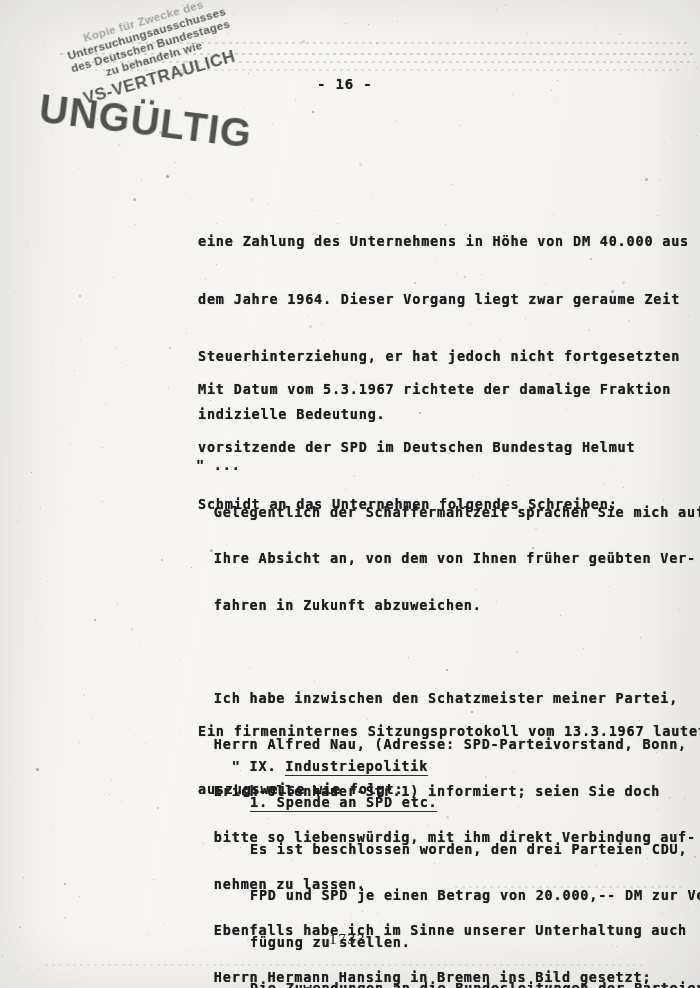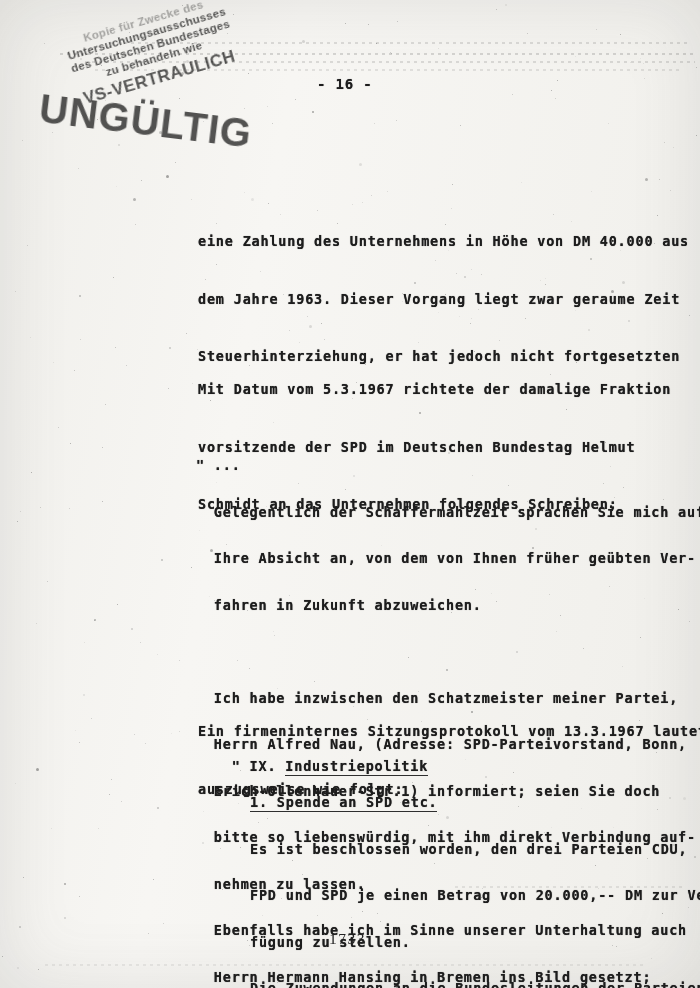--- a/index.html
+++ b/index.html
@@ -62,22 +62,23 @@
     <div class="sc-l">zu behandeln wie</div>
     <div class="sc-vs">VS-VERTRAULICH</div>
   </div>
   <div class="stamp-ungueltig">UNGÜLTIG</div>
 
   <div class="txt pageno">- 16 -</div>
 
 
   <div class="txt body-lines para1">
     <div>eine Zahlung des Unternehmens in Höhe von DM 40.000 aus</div>
-    <div>dem Jahre 1963. Dieser Vorgang liegt zwar geraume Zeit</div>
+    <div>dem Jahre 1964. Dieser Vorgang liegt zwar geraume Zeit</div>
     <div>Steuerhinterziehung, er hat jedoch nicht fortgesetzten</div>
+    <div>indizielle Bedeutung.</div>
   </div>
 
   <div class="txt body-lines para2">
     <div>Mit Datum vom 5.3.1967 richtete der damalige Fraktion</div>
     <div>vorsitzende der SPD im Deutschen Bundestag Helmut</div>
     <div>Schmidt an das Unternehmen folgendes Schreiben;</div>
   </div>
 
   <div class="txt tight quote1">
     <div>" ...</div>

